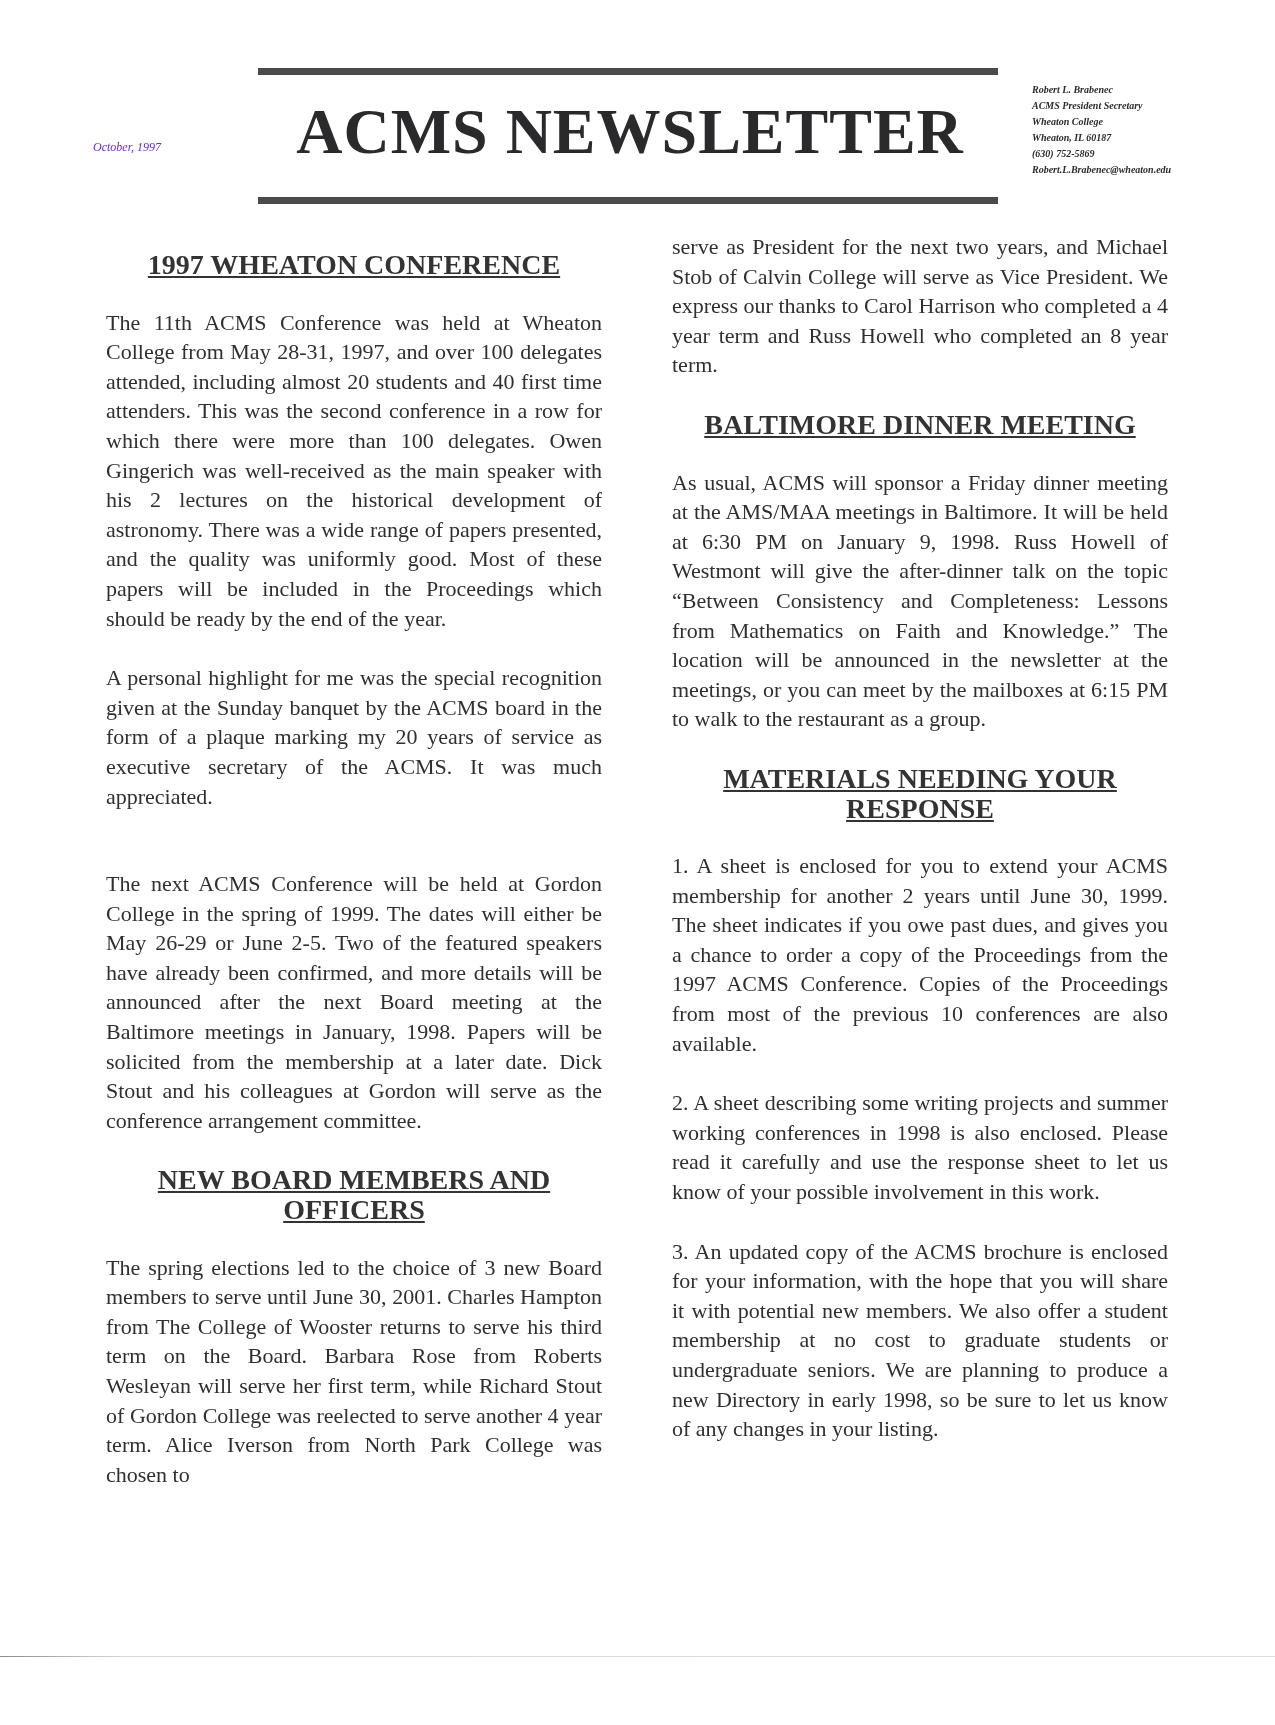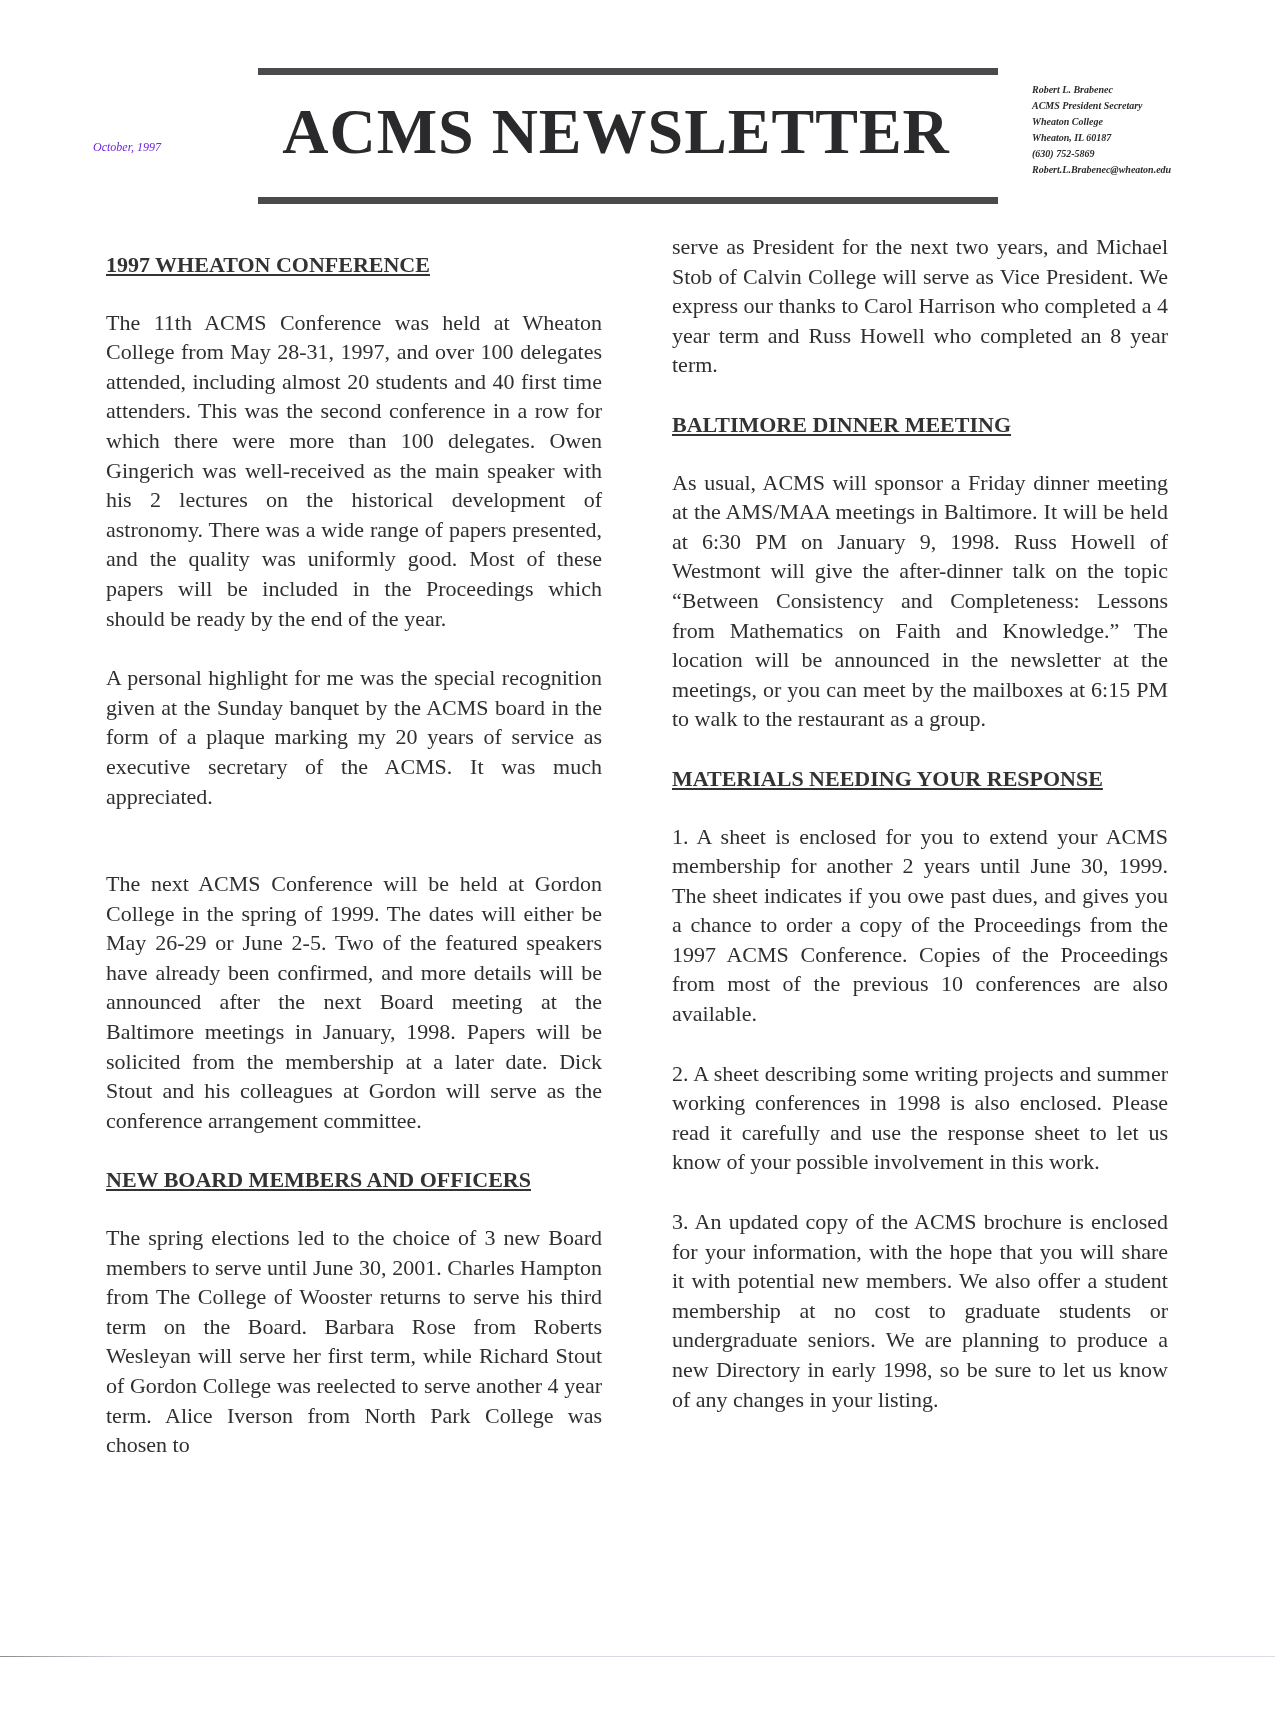--- a/index.html
+++ b/index.html
@@ -10,38 +10,38 @@
     .rule {
       position: absolute; left: 258px; width: 740px; height: 7px; background: #4a4a4c;
     }
     #rule-top { top: 68px; }
     #rule-bottom { top: 197px; }
     .date {
       position: absolute; left: 93px; top: 140px; font-style: italic;
       font-size: 12px; color: #6d28d9;
     }
     .masthead {
-      position: absolute; left: 246px; width: 740px; top: 92px; text-align: center;
+      position: absolute; left: 260px; width: 740px; top: 92px; text-align: center;
       font-weight: bold; font-size: 64px; letter-spacing: 1px; color: #2a2a2c;
       line-height: 80px;
     }
     .contact {
       position: absolute; left: 1032px; top: 82px; font-style: italic; font-weight: bold;
       font-size: 10px; line-height: 16px; color: #2b2b2b;
     }
     .contact div { white-space: nowrap; }
     .col {
       position: absolute; top: 250px; width: 496px; font-size: 22px; line-height: 29.6px;
       text-align: justify; color: #2f2f2f;
     }
     #col-left { left: 106px; }
     #col-right { left: 672px; top: 232px; }
     .heading {
-      font-weight: bold; text-decoration: underline; text-align: left;
-      font-size: 22px; margin: 0; color: #333;
+      font-weight: bold; text-decoration: underline; text-align: center;
+      font-size: 28px; margin: 0; color: #333;
     }
     .para { margin: 0; }
     .gap-h { height: 28px; }
     .gap-p { height: 30px; }
     .bottom-line {
       position: absolute; left: 0; top: 1656px; width: 1275px; height: 1px;
       background: linear-gradient(to right, #8a8a90 0%, #d8d8e2 10%, #dcdce6 100%);
     }
   </style>
 </head>

